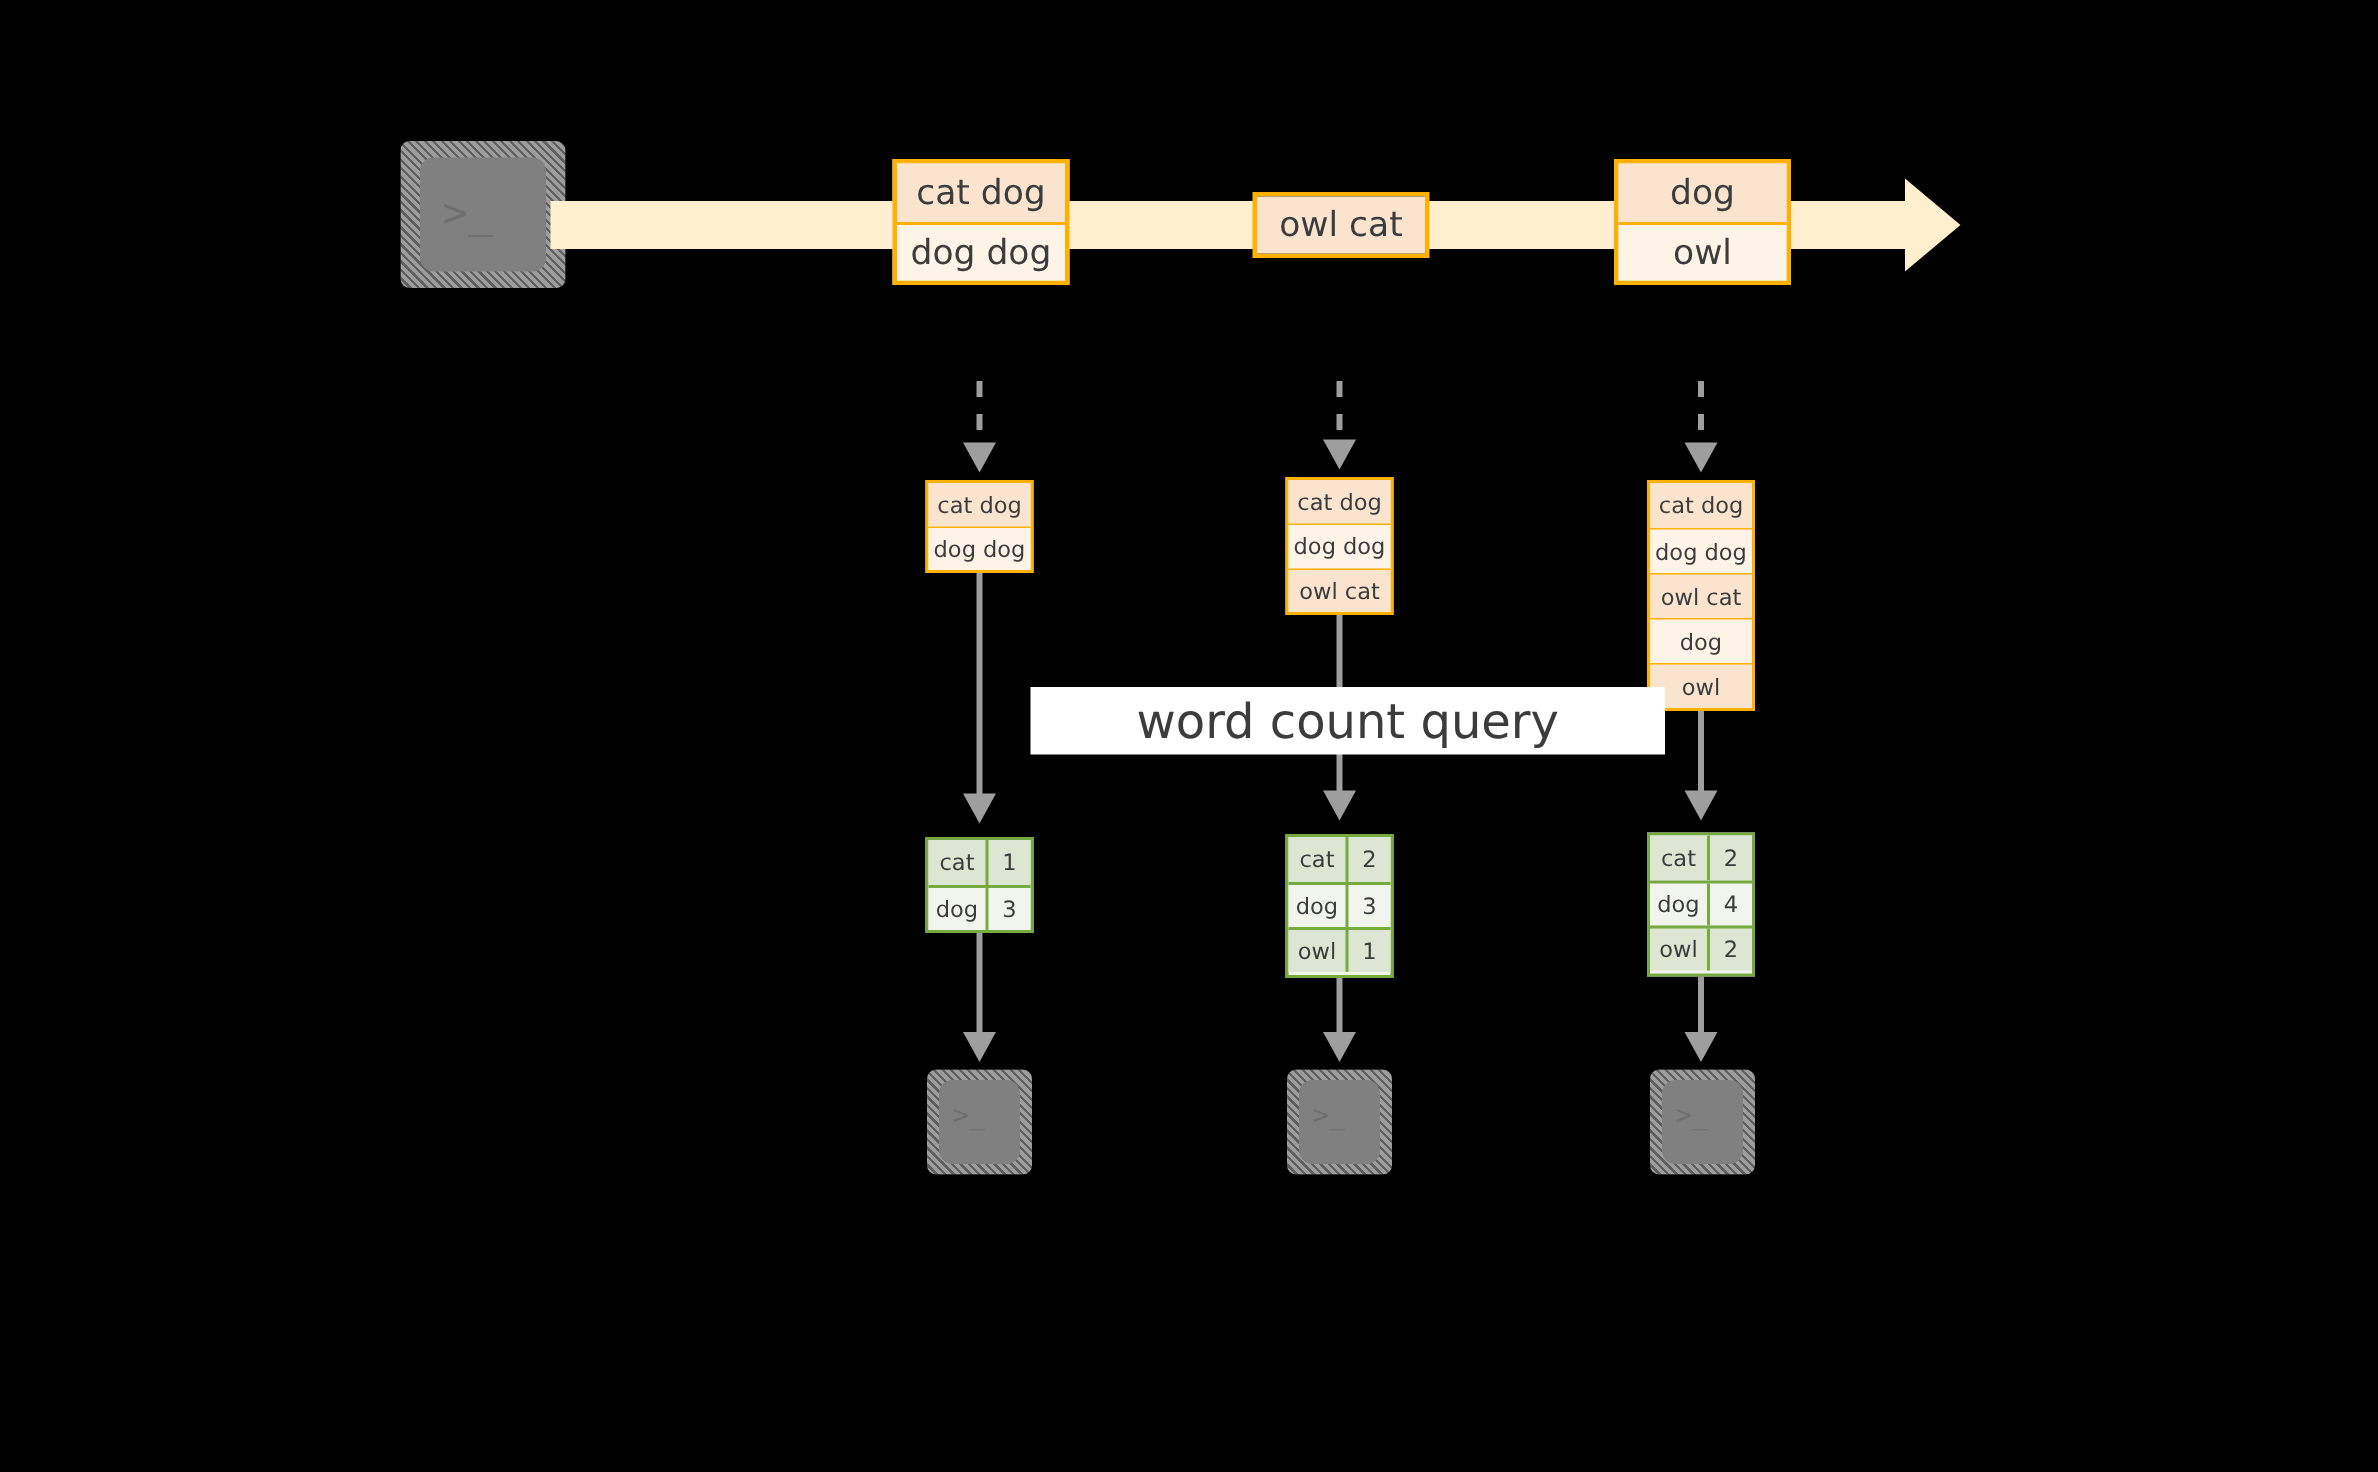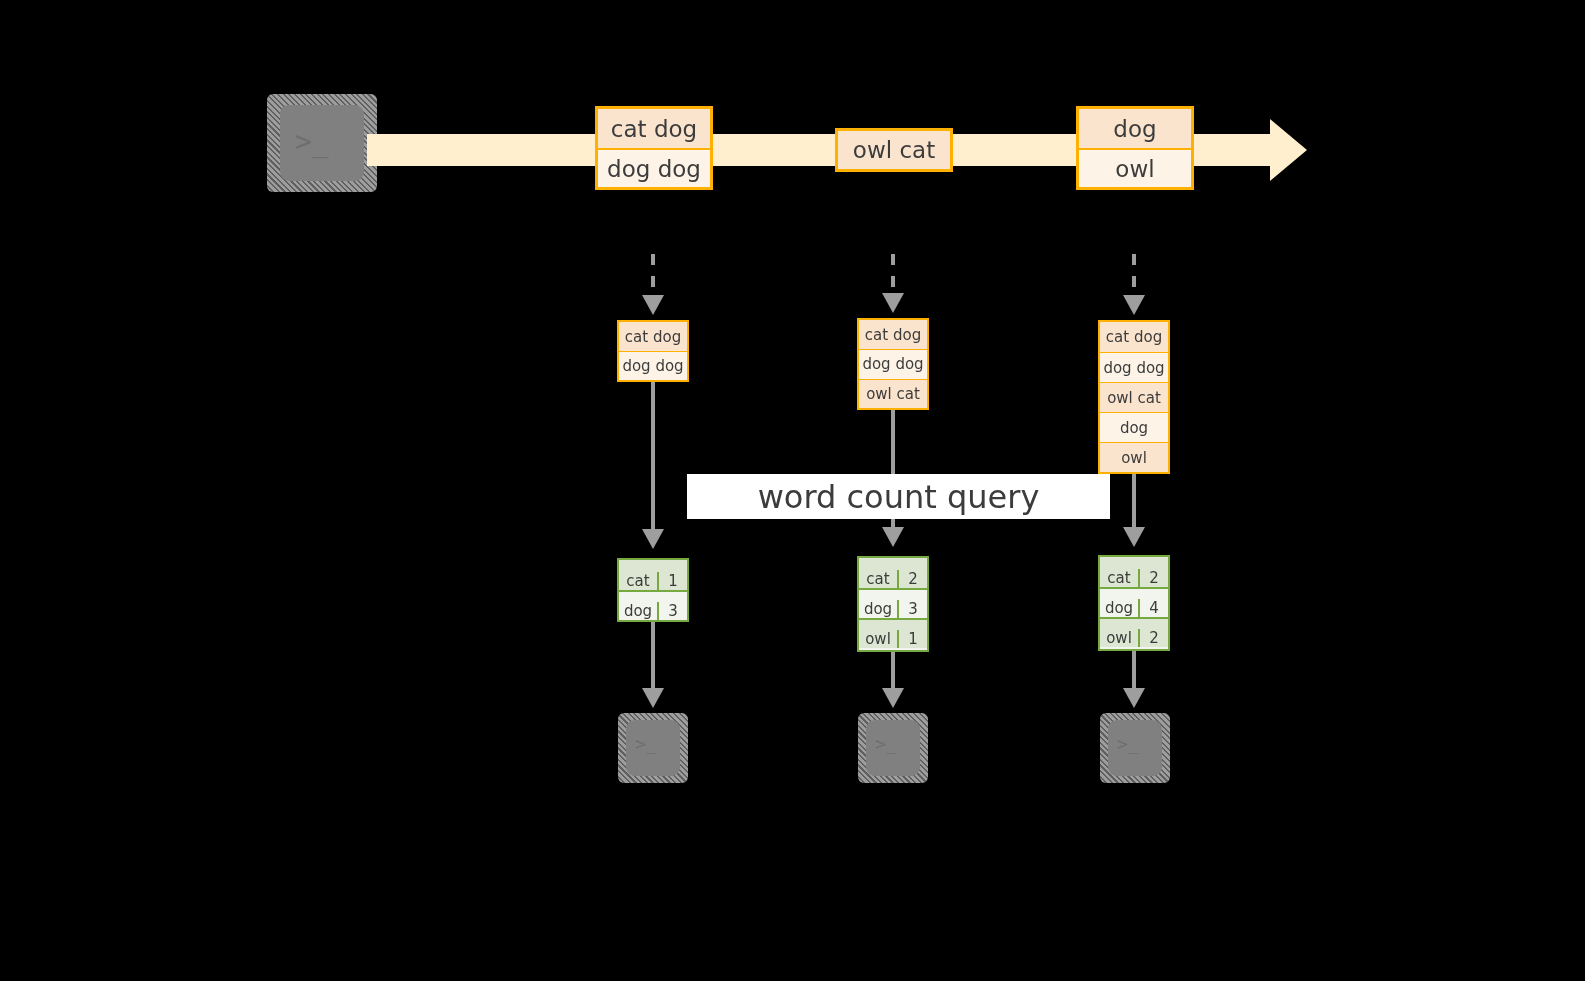--- a/index.html
+++ b/index.html
@@ -93,21 +93,20 @@
     box-sizing: border-box;
     border: 2px solid #76A940;
     background: #F2F5EF;
     display: flex;
     flex-direction: column;
   }
   .res-row {
     display: flex;
     height: 30px;
     box-sizing: border-box;
-    align-items: flex-end;
   }
   .res-row + .res-row { border-top: 2px solid #76A940; }
   .res-row.shade { background: #DCE6D2; }
   .res-row.light { background: #F1F5ED; }
   .res-word {
     flex: 0 0 40px;
     display: flex; align-items: center; justify-content: center;
     font-size: 15px; color: #3c3c3c;
     border-right: 2px solid #76A940;
     box-sizing: border-box;
@@ -139,21 +138,20 @@
     border-top: 20px solid #9e9e9e;
   }
 
   
   .query-band {
     position: absolute;
     background: #FFFFFF;
     display: flex;
     align-items: center;
     justify-content: center;
-    margin-top: 16px;
   }
   .query-band span {
     font-size: 32px;
     color: #3c3c3c;
     white-space: nowrap;
   }
 </style>
 </head>
 <body>
 

